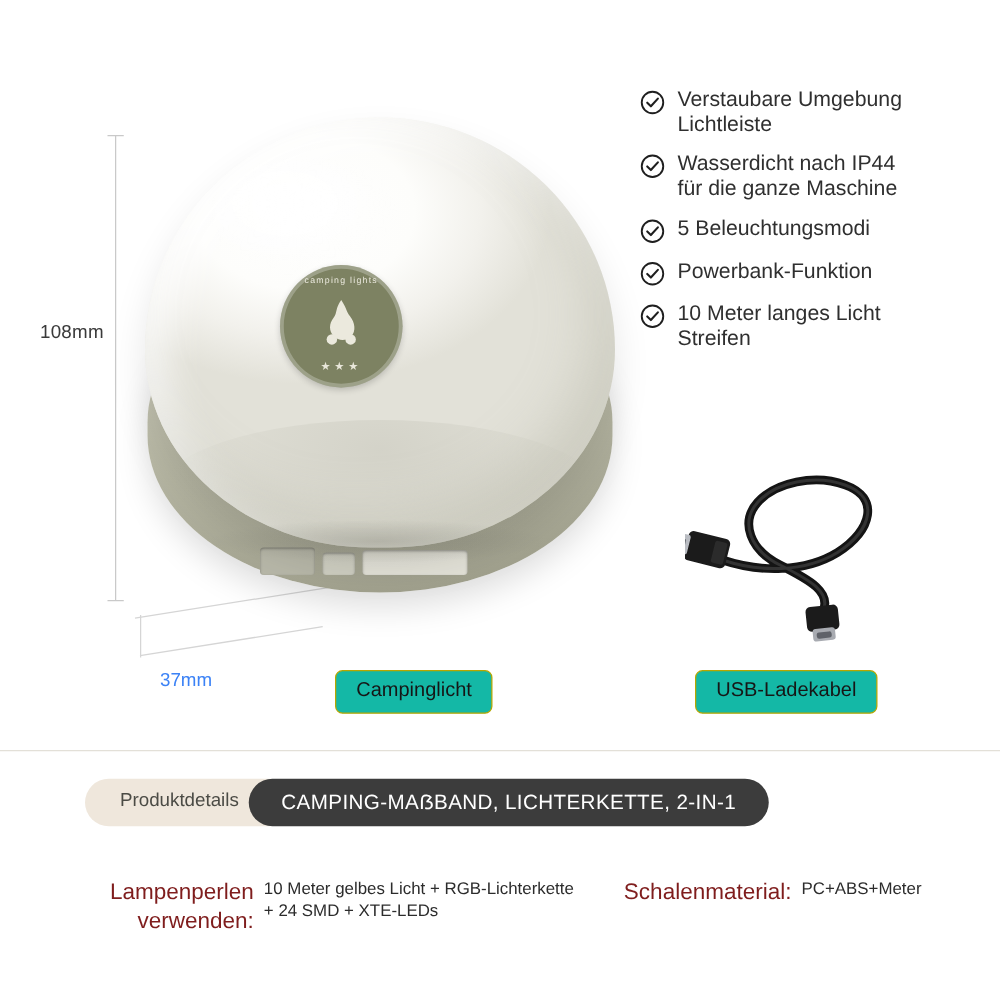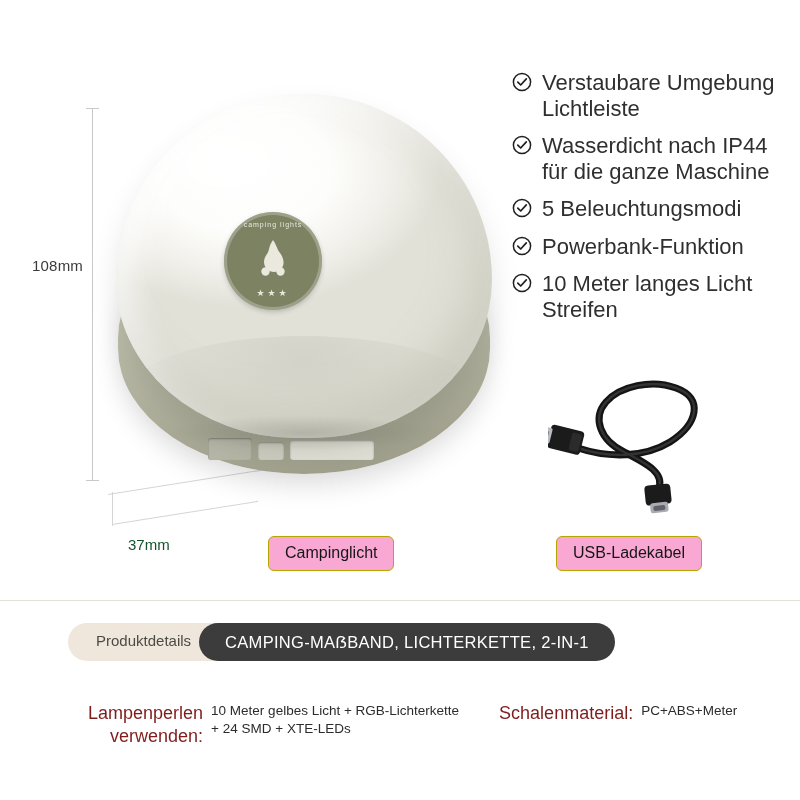--- a/index.html
+++ b/index.html
@@ -83,21 +83,21 @@
     top: 492px;
     width: 1px;
     height: 34px;
     background: #d5d5d5;
   }
   .dim-label-depth {
     position: absolute;
     left: 128px;
     top: 536px;
     font-size: 15px;
-    color: #14532d;
+    color: #3b82f6;
   }
 
   
   .lamp-wrap {
     position: absolute;
     left: 108px;
     top: 86px;
     width: 392px;
     height: 420px;
   }
@@ -217,39 +217,39 @@
     margin-bottom: 12px;
   }
   .check-icon {
     flex: 0 0 auto;
     width: 20px;
     height: 20px;
     margin-right: 10px;
     margin-top: 2px;
   }
   .feature-text {
-    font-size: 22px;
+    font-size: 17px;
     line-height: 1.16;
     color: #2f2f2f;
     white-space: pre-line;
   }
 
   
   .cable-wrap {
     position: absolute;
     left: 548px;
     top: 362px;
     width: 210px;
     height: 160px;
   }
 
   
   .tag {
     position: absolute;
-    background: #f9a8d4;
+    background: #14b8a6;
     border: 1px solid #b8a600;
     border-radius: 6px;
     font-size: 16px;
     color: #161616;
     padding: 7px 16px 8px;
     white-space: nowrap;
   }
   .tag.campinglicht { left: 268px; top: 536px; }
   .tag.usb { left: 556px; top: 536px; }
 

